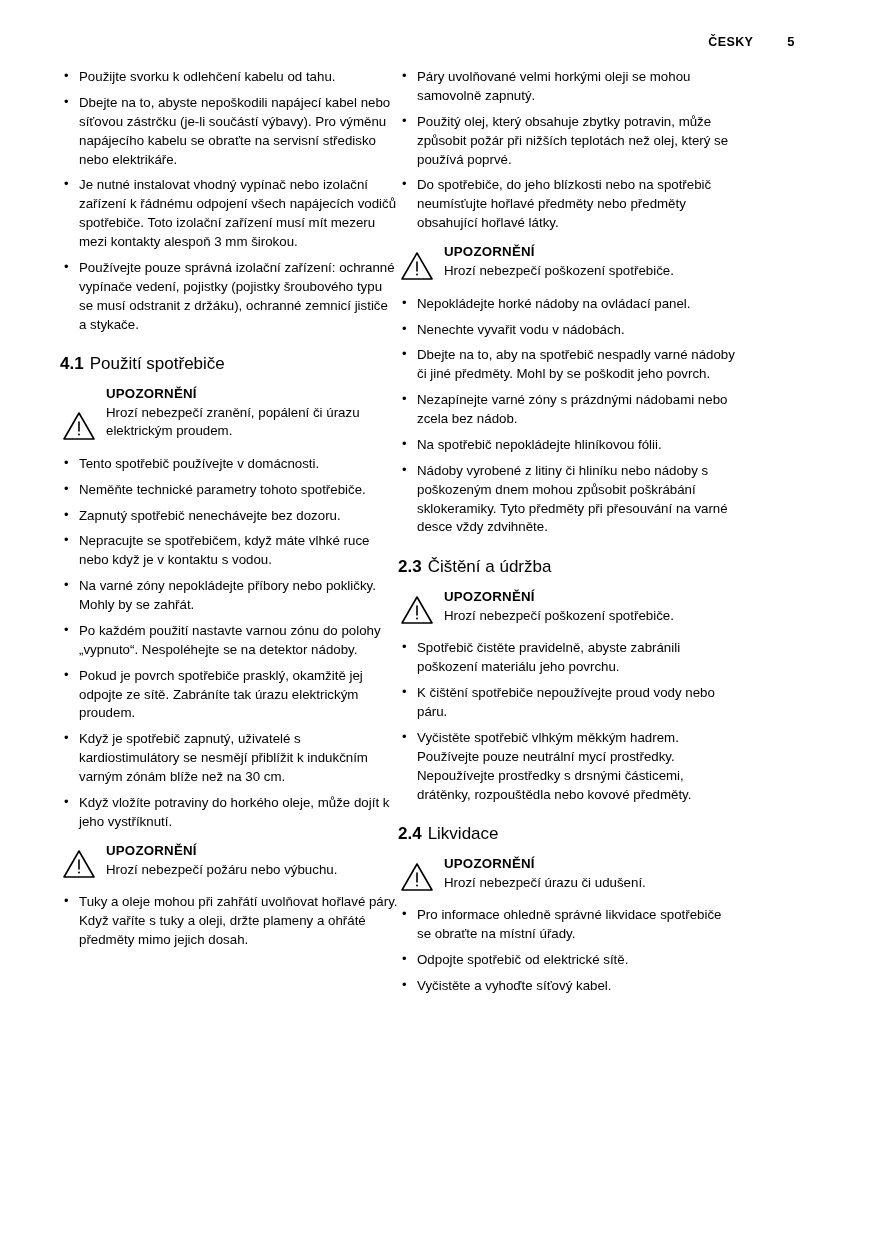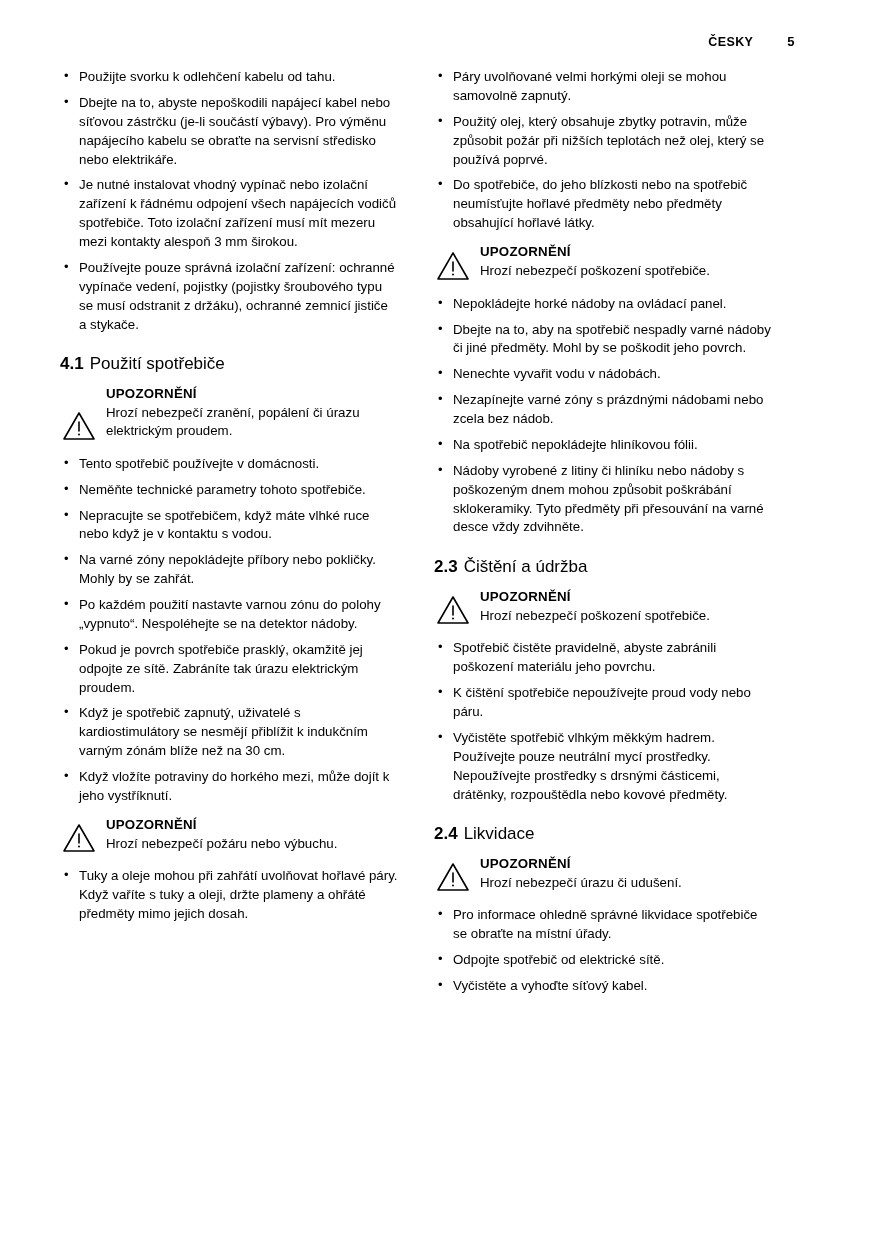--- a/index.html
+++ b/index.html
@@ -35,21 +35,20 @@
   }
   .page-header .lang {
     margin-right: 34px;
   }
   .page-header .pgnum {
     font-size: 13px;
   }
   
   .columns {
     display: flex;
-    gap: 36px;
     margin-top: 14px;
   }
   .col {
     width: 338px;
     flex: 0 0 338px;
   }
   
   .bullet-list {
     margin: 0;
     padding: 0;
@@ -141,26 +140,27 @@
         </span>
         <span class="wtext">
           <span class="wtitle">UPOZORNĚNÍ</span>
           <span>Hrozí nebezpečí zranění, popálení či úrazu elektrickým proudem.</span>
         </span>
       </div>
 
       <ul class="bullet-list">
         <li>Tento spotřebič používejte v domácnosti.</li>
         <li>Neměňte technické parametry tohoto spotřebiče.</li>
+        <li>Zapnutý spotřebič nenechávejte bez dozoru.</li>
         <li>Nepracujte se spotřebičem, když máte vlhké ruce nebo když je v kontaktu s vodou.</li>
         <li>Na varné zóny nepokládejte příbory nebo pokličky. Mohly by se zahřát.</li>
         <li>Po každém použití nastavte varnou zónu do polohy „vypnuto“. Nespoléhejte se na detektor nádoby.</li>
         <li>Pokud je povrch spotřebiče prasklý, okamžitě jej odpojte ze sítě. Zabráníte tak úrazu elektrickým proudem.</li>
         <li>Když je spotřebič zapnutý, uživatelé s kardiostimulátory se nesmějí přiblížit k indukčním varným zónám blíže než na 30 cm.</li>
-        <li>Když vložíte potraviny do horkého mezi, může dojít k jeho vystříknutí.</li>
+        <li>Když vložíte potraviny do horkého oleje, může dojít k jeho vystříknutí.</li>
       </ul>
 
       <div class="warning">
         <span class="tri">
           <svg width="34" height="30" viewBox="0 0 34 30" aria-hidden="true">
             <polygon points="17,2 32,28 2,28" fill="none" stroke="#000" stroke-width="1.6" stroke-linejoin="round"></polygon>
             <line x1="17" y1="11" x2="17" y2="20" stroke="#000" stroke-width="1.6" stroke-linecap="round"></line>
             <circle cx="17" cy="23.6" r="1" fill="#000"></circle>
           </svg>
         </span>
@@ -193,22 +193,22 @@
           </svg>
         </span>
         <span class="wtext">
           <span class="wtitle">UPOZORNĚNÍ</span>
           <span>Hrozí nebezpečí poškození spotřebiče.</span>
         </span>
       </div>
 
       <ul class="bullet-list">
         <li>Nepokládejte horké nádoby na ovládací panel.</li>
+        <li>Nenechte vyvařit vodu v nádobách.</li>
         <li>Dbejte na to, aby na spotřebič nespadly varné nádoby či jiné předměty. Mohl by se poškodit jeho povrch.</li>
-        <li>Nenechte vyvařit vodu v nádobách.</li>
         <li>Nezapínejte varné zóny s prázdnými nádobami nebo zcela bez nádob.</li>
         <li>Na spotřebič nepokládejte hliníkovou fólii.</li>
         <li>Nádoby vyrobené z litiny či hliníku nebo nádoby s poškozeným dnem mohou způsobit poškrábání sklokeramiky. Tyto předměty při přesouvání na varné desce vždy zdvihněte.</li>
       </ul>
 
       <h2 class="section">
         <span class="num">2.3</span><span>Čištění a údržba</span>
       </h2>
 
       <div class="warning">

